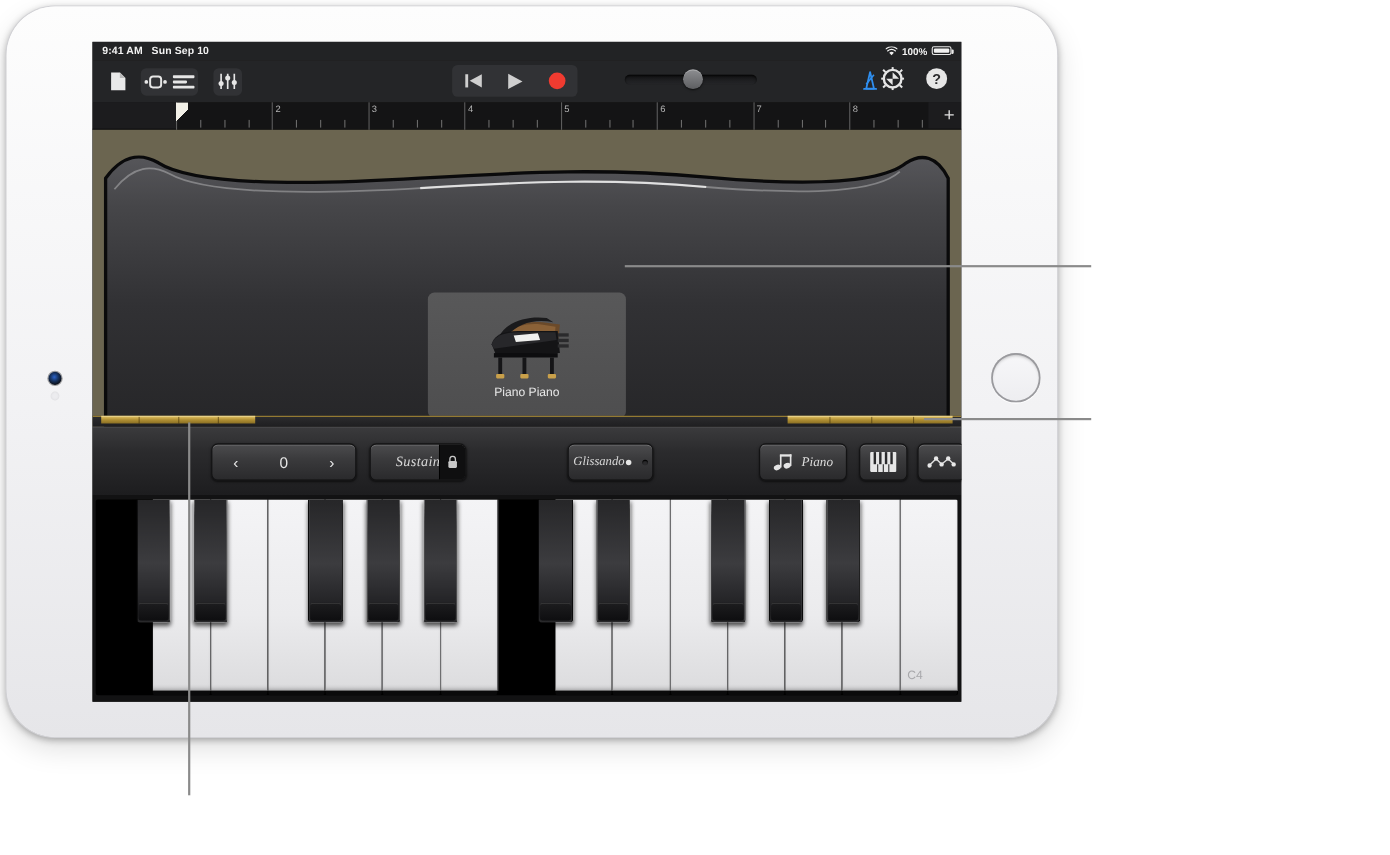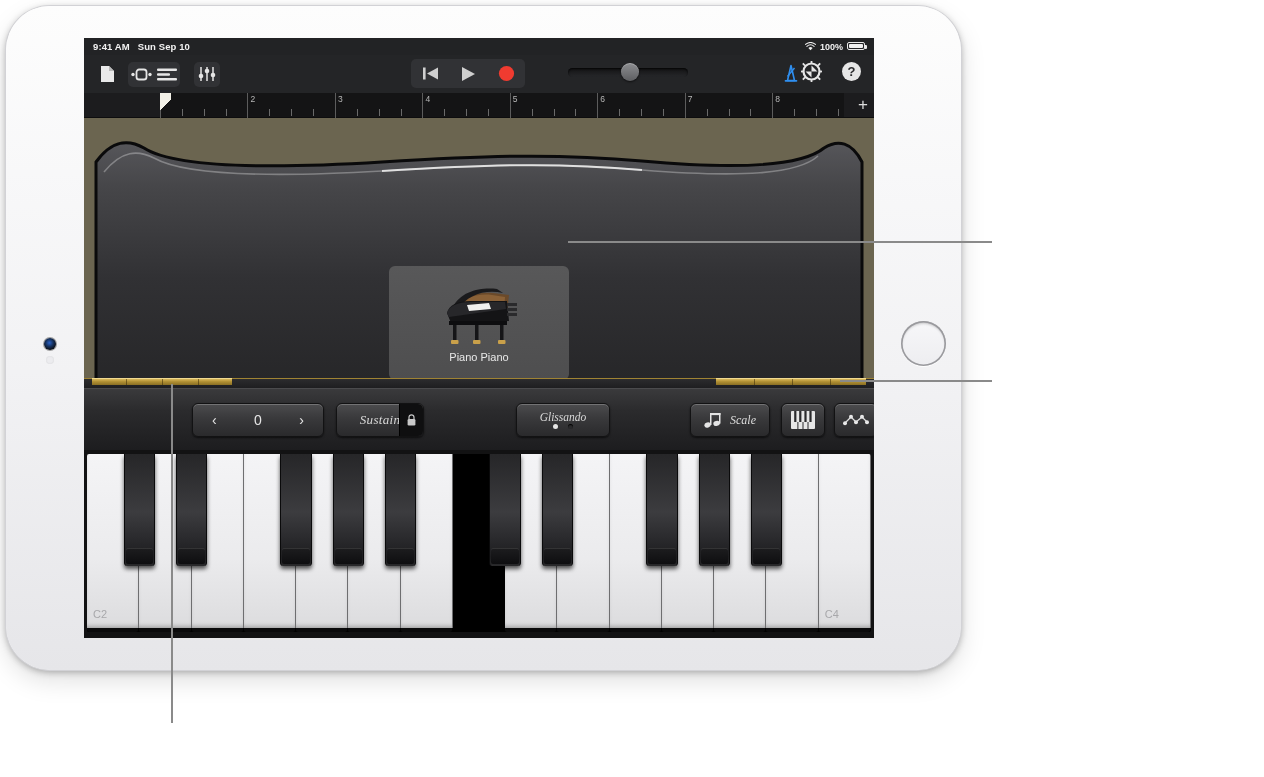--- a/index.html
+++ b/index.html
@@ -153,21 +153,21 @@
   #octave-group { left: 108px; top: 14px; width: 132px; height: 34px; display:flex; padding: 0; overflow:hidden; }
   #octave-group > div { flex:1; display:flex; align-items:center; justify-content:center; font-size:14px; color:#e6e6e6; }
   .octave-div { flex: 0 0 1px !important; background: #151516; box-shadow: 1px 0 0 rgba(255,255,255,.12); }
   #sustain-btn { left: 252px; top: 14px; width: 88px; height: 34px; }
   #sustain-lbl { font-family:"Liberation Serif", serif; font-style: italic; font-size: 13px; color: #d8d8d8; letter-spacing:.3px; }
   #sustain-lock {
     position:absolute; right: 0; top: 0; bottom: 0; width: 24px;
     background: #0f0f10; border-left:1px solid #000;
     border-radius: 0 5px 5px 0; display:flex; align-items:center; justify-content:center;
   }
-  #glissando-btn { left: 432px; top: 14px; width: 94px; height: 34px; flex-direction: column; gap: 1px; }
+  #glissando-btn { left: 432px; top: 14px; width: 78px; height: 34px; flex-direction: row; gap: 1px; }
   #glissando-lbl { font-family:"Liberation Serif", serif; font-style: italic; font-size: 11.5px; color:#d9d9d9; }
   .gliss-dots { display:flex; gap: 10px; }
   .gliss-dot { width:5px; height:5px; border-radius:50%; background:#2a2a2c; box-shadow: inset 0 1px 1px #000; }
   .gliss-dot.on { background:#e6e6e6; box-shadow:none; }
   #scale-btn { left: 606px; top: 14px; width: 80px; height: 34px; gap: 7px; }
   #scale-lbl { font-family:"Liberation Serif", serif; font-style: italic; font-size: 12px; color:#dcdcdc; }
   #keys-btn { left: 697px; top: 14px; width: 44px; height: 34px; }
   #arp-btn  { left: 750px; top: 14px; width: 44px; height: 34px; }
 
   
@@ -466,21 +466,21 @@
     </div>
 
     <div class="ctl" id="scale-btn">
       <svg width="19" height="17" viewBox="0 0 19 17">
         <ellipse cx="3.6" cy="13" rx="3.3" ry="2.5" fill="#e4e4e4" transform="rotate(-18 3.6 13)"></ellipse>
         <ellipse cx="12.6" cy="11.4" rx="3.3" ry="2.5" fill="#e4e4e4" transform="rotate(-18 12.6 11.4)"></ellipse>
         <rect x="6" y="1.5" width="1.5" height="11.5" fill="#e4e4e4"></rect>
         <rect x="15" y="1" width="1.5" height="10.6" fill="#e4e4e4"></rect>
         <rect x="6" y="1" width="10.5" height="2.1" fill="#e4e4e4"></rect>
       </svg>
-      <span id="scale-lbl">Scale</span>
+      <span id="scale-lbl">Piano</span>
     </div>
 
     <div class="ctl" id="keys-btn">
       <svg width="24" height="18" viewBox="0 0 24 18">
         <rect x="0" y="0" width="24" height="18" rx="1" fill="#e6e6e6"></rect>
         <g fill="#2a2a2c">
           <rect x="3.2" y="0" width="2.2" height="11"></rect>
           <rect x="8.2" y="0" width="2.2" height="11"></rect>
           <rect x="13.4" y="0" width="2.2" height="11"></rect>
           <rect x="18.4" y="0" width="2.2" height="11"></rect>
@@ -508,23 +508,20 @@
             <circle cx="19" cy="3.8" r="2"></circle>
             <circle cx="24" cy="9.2" r="2"></circle>
         </g>
       </svg>
     </div>
 
   </div>
 
   <div id="keyboard">
     <div id="keybed">
-        <div class="wkey" style="left: 0px; width: 52.2667px;">
-          <span class="wkey-label">C2</span>
-        </div>
         <div class="wkey" style="left: 52.2667px; width: 52.2667px;"></div>
         <div class="wkey" style="left: 104.533px; width: 52.2667px;"></div>
         <div class="wkey" style="left: 156.8px; width: 52.2667px;"></div>
         <div class="wkey" style="left: 209.067px; width: 52.2667px;"></div>
         <div class="wkey" style="left: 261.333px; width: 52.2667px;"></div>
         <div class="wkey" style="left: 313.6px; width: 52.2667px;"></div>
         <div class="wkey" style="left: 418.133px; width: 52.2667px;"></div>
         <div class="wkey" style="left: 470.4px; width: 52.2667px;"></div>
         <div class="wkey" style="left: 522.667px; width: 52.2667px;"></div>
         <div class="wkey" style="left: 574.933px; width: 52.2667px;"></div>

